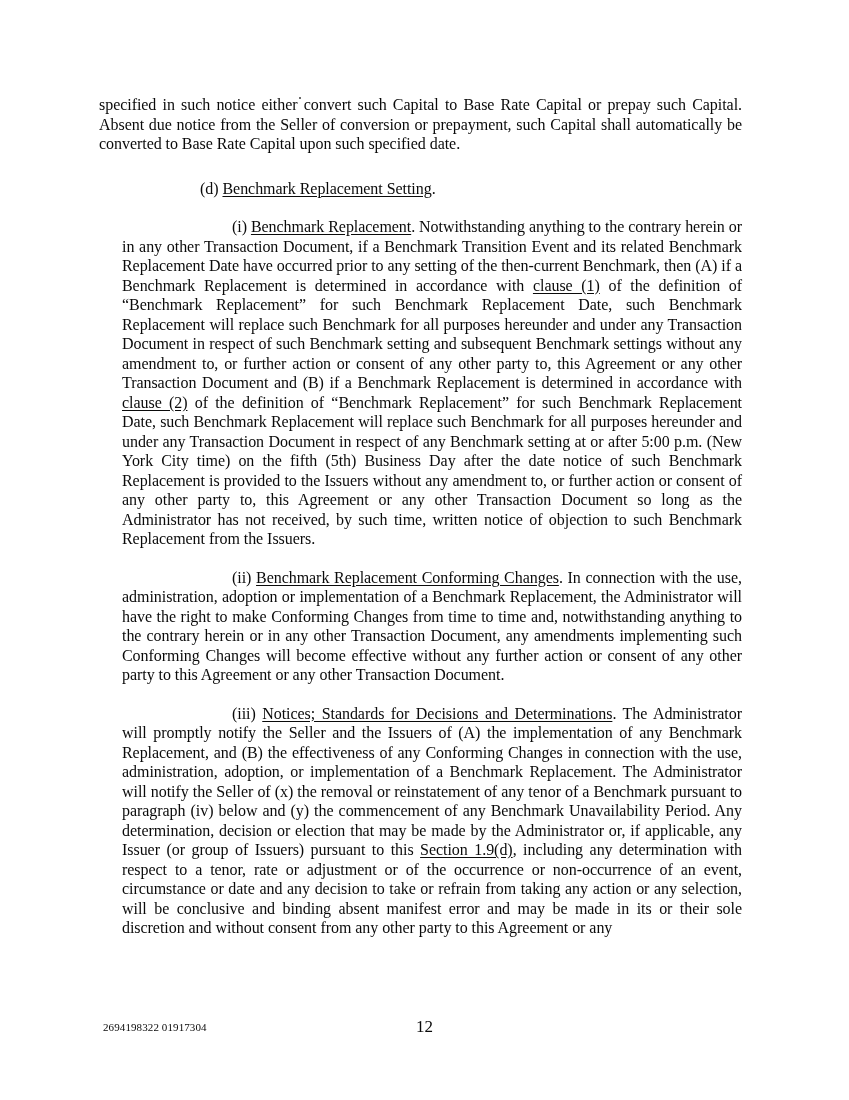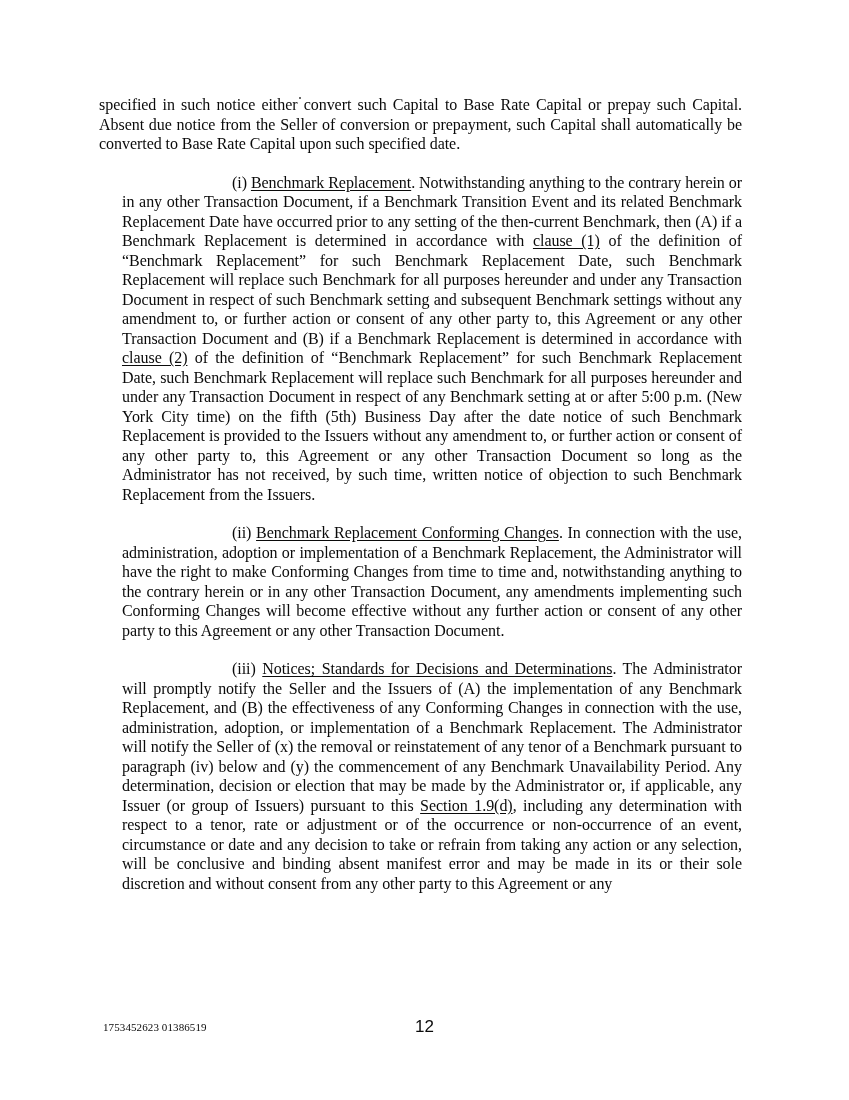--- a/index.html
+++ b/index.html
@@ -55,39 +55,40 @@
     letter-spacing: 0.1px;
     font-family: "Liberation Serif", serif;
   }
   .footer-page-num {
     position: absolute;
     left: 0;
     top: 1017px;
     width: 849px;
     text-align: center;
     font-size: 17px;
-    font-family: Liberation Sans, sans-serif;
+    font-family: Liberation Serif, serif;
   }
 </style>
 </head>
 <body>
 
 <div class="page">
 
   <span class="scan-dot"></span>
 
   <main class="body-block">
     <p class="para para-continuation"><span>specified in such notice either convert such Capital to Base Rate Capital or prepay such Capital. Absent due notice from the Seller of conversion or prepayment, such Capital shall automatically be converted to Base Rate Capital upon such specified date.</span></p>
 
+    <p class="para heading-d"><span>(d) </span><span class="u">Benchmark Replacement Setting</span><span>.</span></p>
 
     <p class="para sub-para"><span>(i) </span><span class="u">Benchmark Replacement</span><span>.  Notwithstanding anything to the contrary herein or in any other Transaction Document, if a Benchmark Transition Event and its related Benchmark Replacement Date have occurred prior to any setting of the then-current Benchmark, then (A) if a Benchmark Replacement is determined in accordance with </span><span class="u">clause (1)</span><span> of the definition of “Benchmark Replacement” for such Benchmark Replacement Date, such Benchmark Replacement will replace such Benchmark for all purposes hereunder and under any Transaction Document in respect of such Benchmark setting and subsequent Benchmark settings without any amendment to, or further action or consent of any other party to, this Agreement or any other Transaction Document and (B) if a Benchmark Replacement is determined in accordance with </span><span class="u">clause (2)</span><span> of the definition of “Benchmark Replacement” for such Benchmark Replacement Date, such Benchmark Replacement will replace such Benchmark for all purposes hereunder and under any Transaction Document in respect of any Benchmark setting at or after 5:00 p.m. (New York City time) on the fifth (5th) Business Day after the date notice of such Benchmark Replacement is provided to the Issuers without any amendment to, or further action or consent of any other party to, this Agreement or any other Transaction Document so long as the Administrator has not received, by such time, written notice of objection to such Benchmark Replacement from the Issuers.</span></p>
 
     <p class="para sub-para"><span>(ii) </span><span class="u">Benchmark Replacement Conforming Changes</span><span>. In connection with the use, administration, adoption or implementation of a Benchmark Replacement, the Administrator will have the right to make Conforming Changes from time to time and, notwithstanding anything to the contrary herein or in any other Transaction Document, any amendments implementing such Conforming Changes will become effective without any further action or consent of any other party to this Agreement or any other Transaction Document.</span></p>
 
     <p class="para sub-para"><span>(iii) </span><span class="u">Notices; Standards for Decisions and Determinations</span><span>.  The Administrator will promptly notify the Seller and the Issuers of (A) the implementation of any Benchmark Replacement, and (B) the effectiveness of any Conforming Changes in connection with the use, administration, adoption, or implementation of a Benchmark Replacement.  The Administrator will notify the Seller of (x) the removal or reinstatement of any tenor of a Benchmark pursuant to paragraph (iv) below and (y) the commencement of any Benchmark Unavailability Period. Any determination, decision or election that may be made by the Administrator or, if applicable, any Issuer (or group of Issuers) pursuant to this </span><span class="u">Section 1.9(d)</span><span>, including any determination with respect to a tenor, rate or adjustment or of the occurrence or non-occurrence of an event, circumstance or date and any decision to take or refrain from taking any action or any selection, will be conclusive and binding absent manifest error and may be made in its or their sole discretion and without consent from any other party to this Agreement or any</span></p>
   </main>
 
   <footer>
-    <span class="footer-doc-id">1753452623 01386519</span>
+    <span class="footer-doc-id">2694198322 01917304</span>
     <span class="footer-page-num">12</span>
   </footer>
 
 </div>
 
 </body></html>

